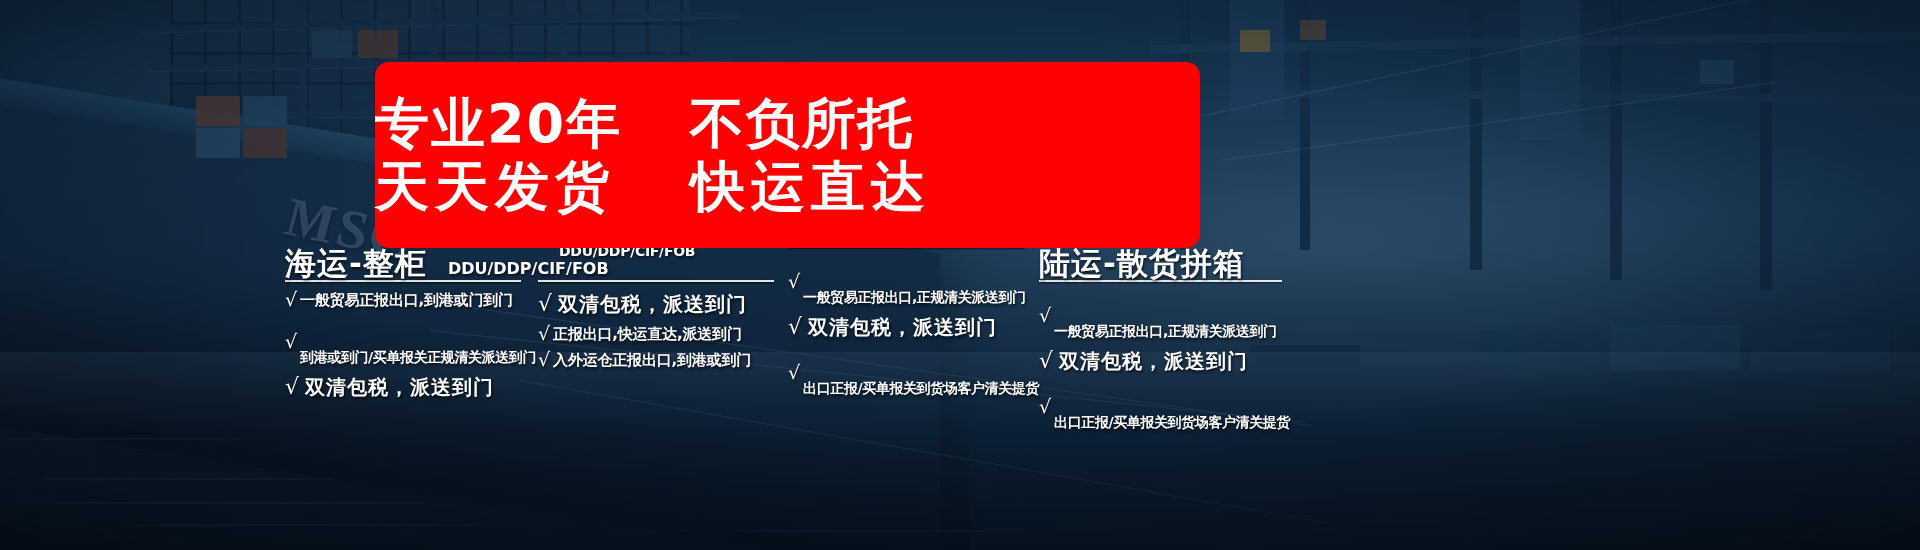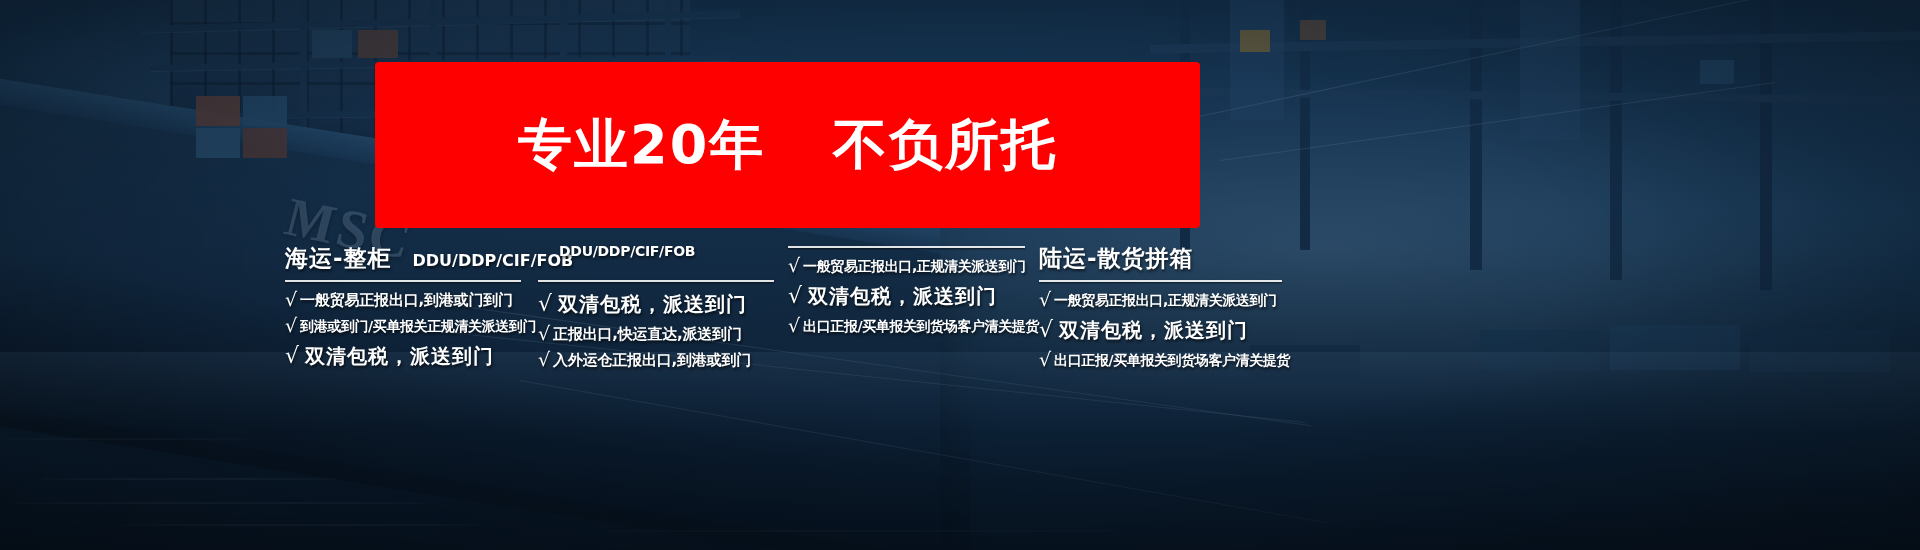--- a/index.html
+++ b/index.html
@@ -113,25 +113,25 @@
   }
   .bg-vignette {
     position:absolute; inset:0;
     background:radial-gradient(ellipse at 50% 45%, rgba(0,0,0,0) 45%, rgba(0,0,0,.42) 100%);
   }
 
   
   #red-plate {
     position:absolute;
     left:375px; top:62px;
-    width:825px; height:166px;
+    width:825px; height:186px;
     background:#fe0000;
-    border-radius:4px;
+    border-radius:14px;
     display:flex; flex-direction:column;
-    align-items:center; justify-content:center;
+    justify-content:center;
     gap:2px;
     z-index:6;
   }
   .headline {
     color:#ffffff;
     font-family:"DejaVu Sans","Liberation Sans",sans-serif;
     font-weight:bold;
     font-size:54px;
     line-height:1.13;
     letter-spacing:2px;
@@ -156,21 +156,21 @@
 
   .col-head {
     display:flex; align-items:baseline;
     white-space:nowrap;
     height:34px;
   }
   .col-title {
     color:#ffffff;
     font-family:"DejaVu Sans","Liberation Sans",sans-serif;
     font-weight:bold;
-    font-size:23px;
+    font-size:31px;
     letter-spacing:1px;
     text-shadow:1px 2px 3px rgba(0,0,0,.65);
   }
   .col-title.spaced { letter-spacing:5px; }
   .col-sub {
     margin-left:21px;
     color:#ffffff;
     font-family:"DejaVu Sans","Liberation Sans",sans-serif;
     font-weight:bold;
     font-size:16px;
@@ -207,21 +207,21 @@
     transform:translateY(-1px);
   }
   .item-text {
     font-family:"DejaVu Sans","Liberation Sans",sans-serif;
     font-weight:bold;
     font-size:15px;
     letter-spacing:-.2px;
   }
   .item.big .item-text { font-size:20px; letter-spacing:1px; }
   .item.big .tick { font-size:22px; margin-right:6px; }
-  .item.small .item-text { font-size:14px; letter-spacing:-.4px; }
+  .item.small .item-text { font-size:14px; letter-spacing:-.4px;margin-top:32px; }
 </style>
 </head>
 <body>
 
 <div id="banner">
 
   <div class="bg">
     <div class="bg-sky"></div>
     <div class="bg-haze"></div>
     <div class="bg-haze2"></div>
@@ -284,20 +284,25 @@
     <div class="bg-wash"></div>
     <div class="bg-vignette"></div>
   </div>
 
   <div id="red-plate">
     <div class="headline headline-1">
       <span>专业20年</span>
       <span class="gap"></span>
       <span>不负所托</span>
     </div>
+    <div class="headline headline-2">
+      <span>天天发货</span>
+      <span class="gap"></span>
+      <span>快运直达</span>
+    </div>
   </div>
 
   <div id="columns">
 
     <div class="col col-1">
       <div class="col-head">
         <span class="col-title">海运-整柜</span>
         <span class="col-sub">DDU/DDP/CIF/FOB</span>
       </div>
       <div class="col-rule rule-1"></div>

